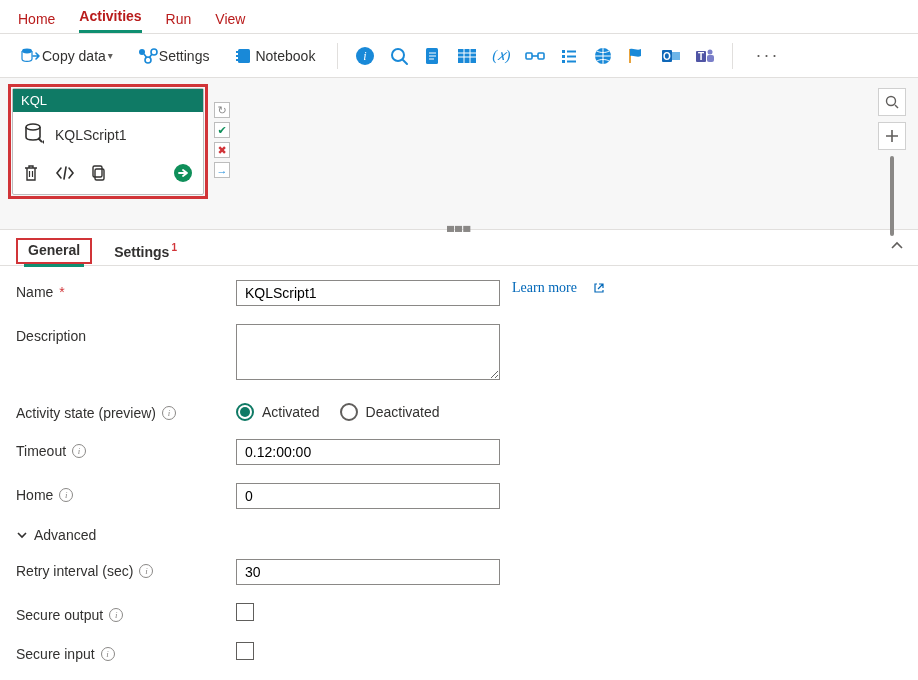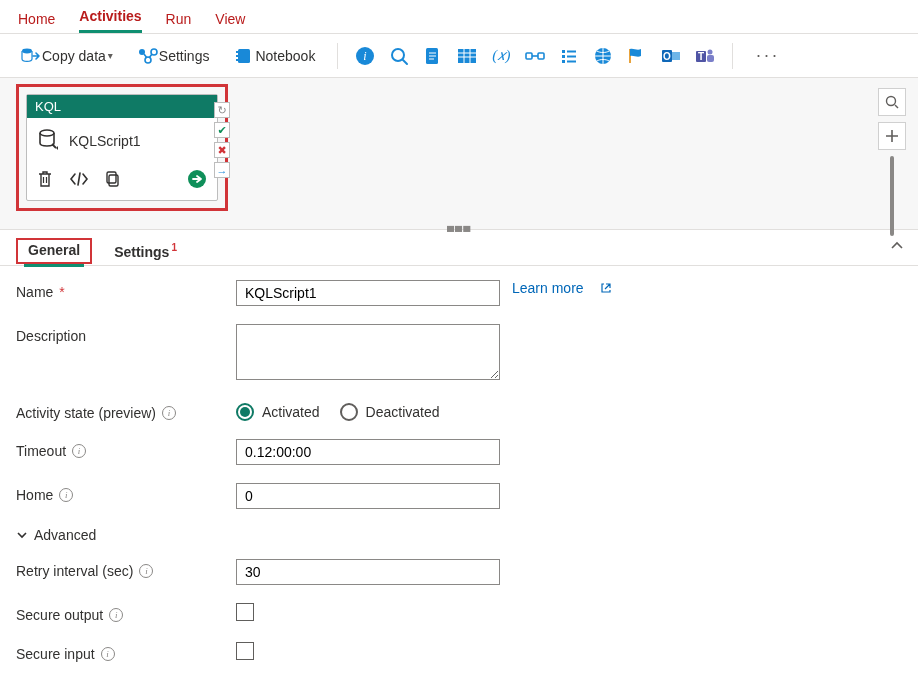--- a/index.html
+++ b/index.html
@@ -62,23 +62,23 @@
   }
   
   .canvas-area {
     position: relative;
     height: 152px;
     background: #f7f7f7;
     border-bottom: 1px solid #e1dfdd;
   }
   .canvas-card-wrap {
     position: absolute;
-    left: 16px; top: 6px;
+    left: 8px; top: 6px;
     border: 3px solid #d13438;
-    padding: 7px;
+    padding: 1px;
   }
   .canvas-card {
     width: 192px;
     background: #fff;
     border: 1px solid #bdbdbd;
     border-radius: 2px;
   }
   .canvas-card-header {
     background: #0f7a65;
     color: #fff;
@@ -216,20 +216,21 @@
     height: 56px;
     resize: both;
   }
   .learn-more {
     color: #0067b8;
     margin-left: 12px;
     cursor: pointer;
     display: inline-flex;
     align-items: center;
     gap: 16px;
+    font-family: Liberation Serif, serif;
   }
   .learn-more svg { width: 12px; height: 12px; }
   .radio-group {
     display: flex;
     gap: 20px;
     align-items: center;
     padding-top: 2px;
   }
   .radio {
     display: inline-flex; align-items: center; gap: 8px;

